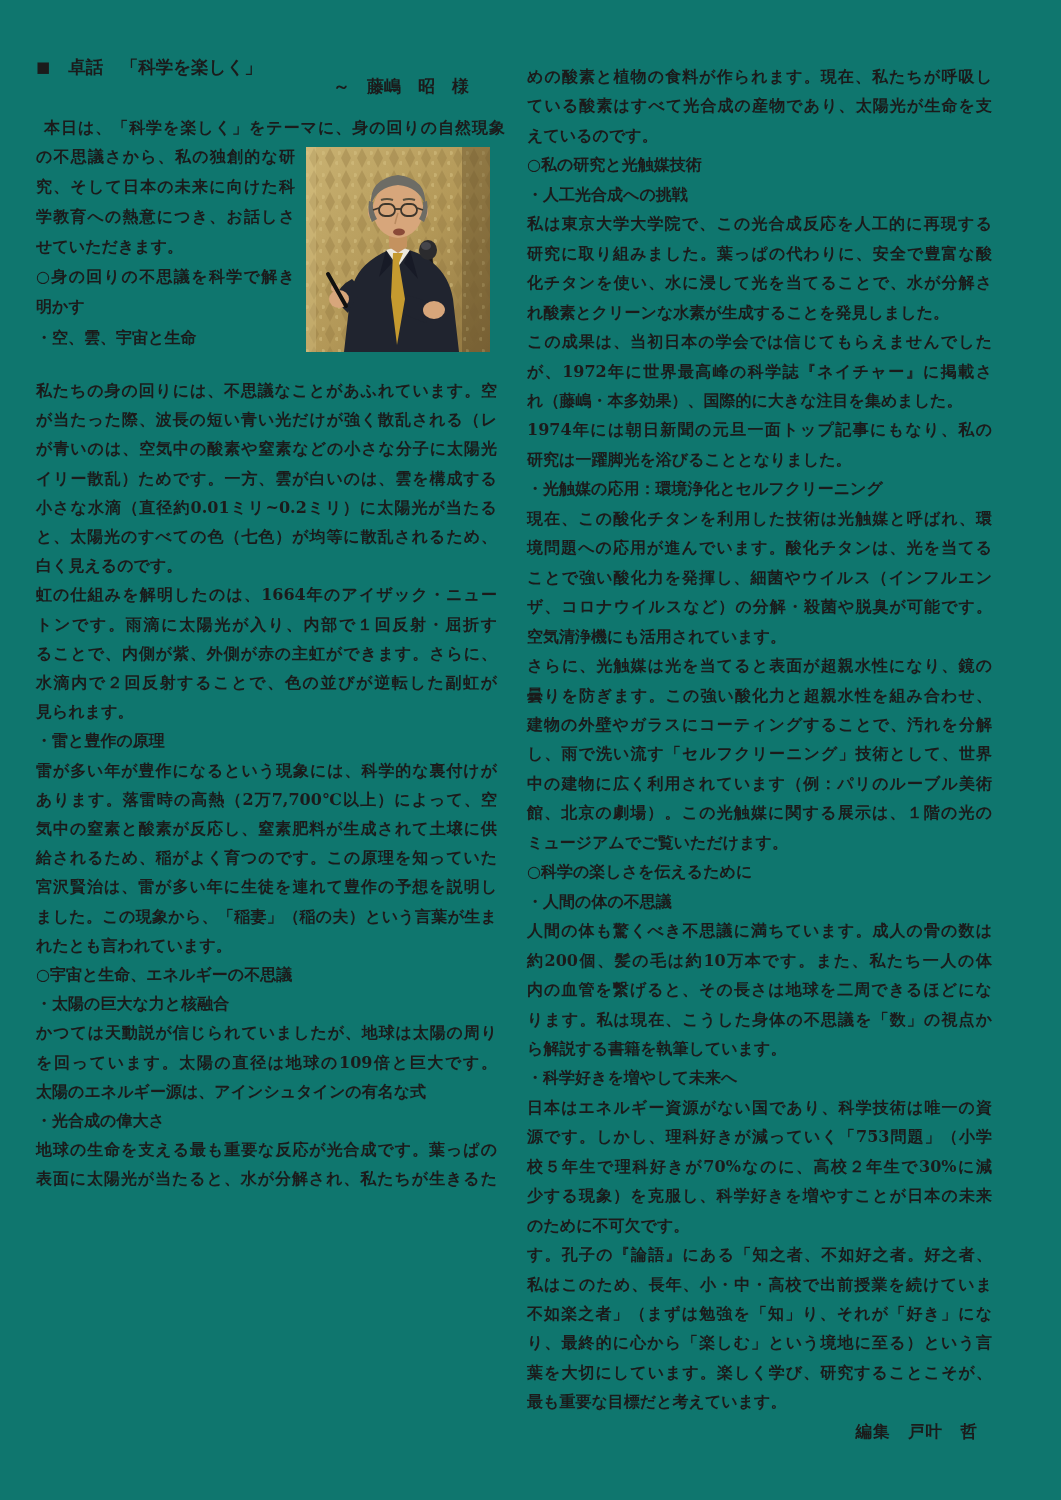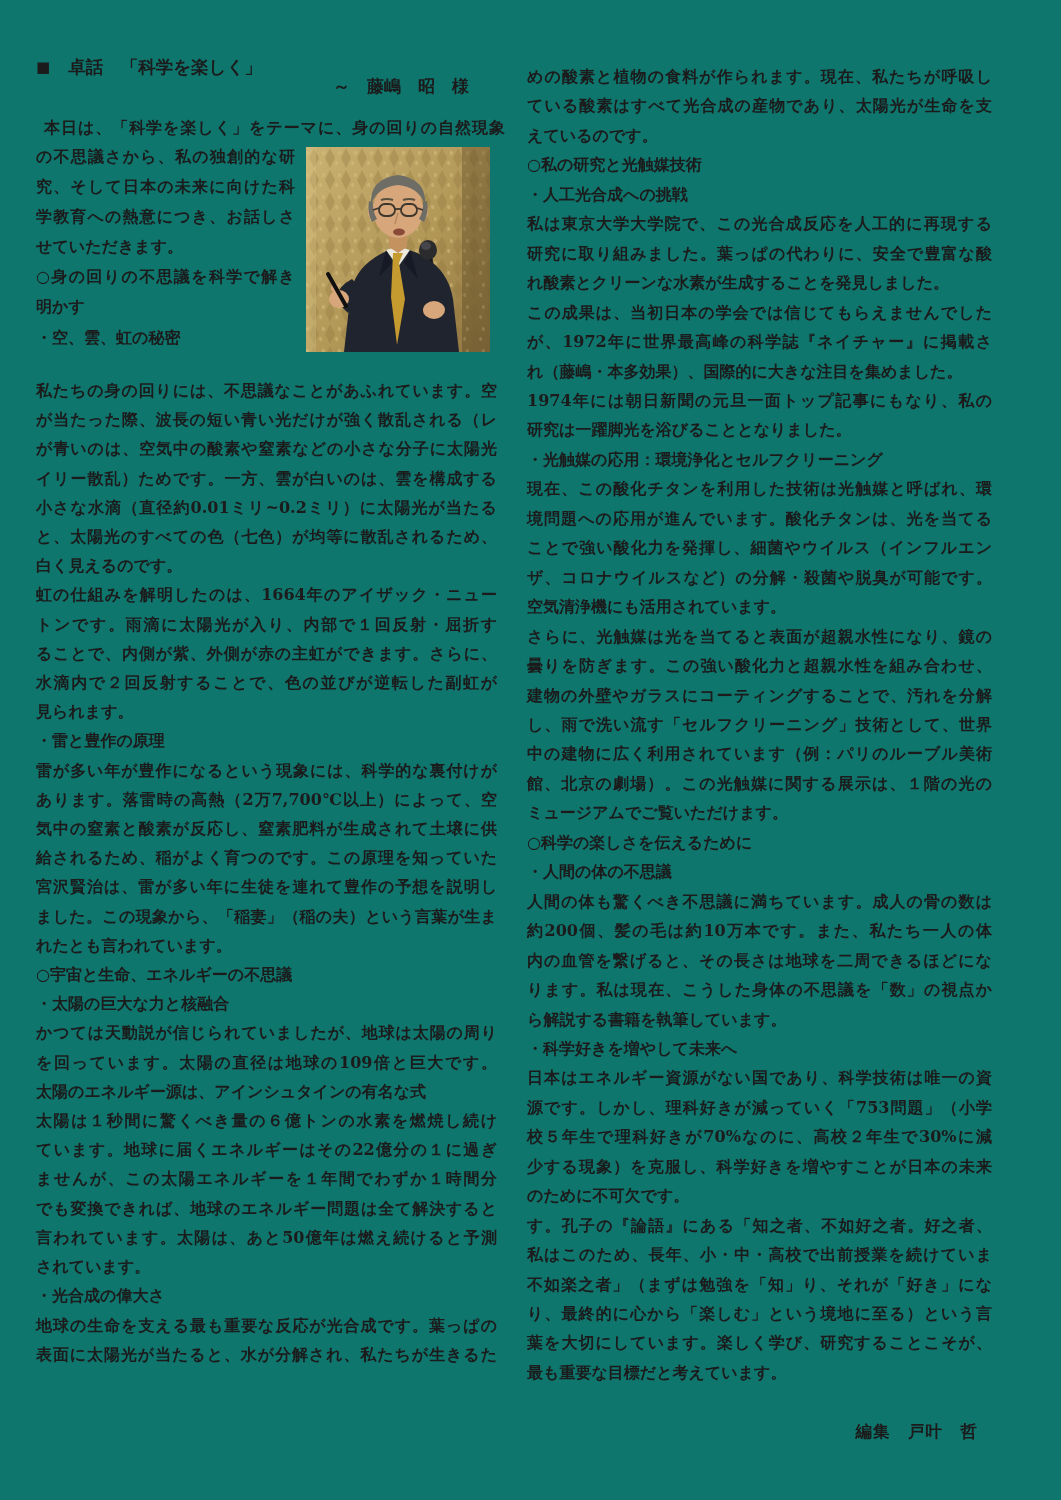--- a/index.html
+++ b/index.html
@@ -49,21 +49,21 @@
           <div class="line">の不思議さから、私の独創的な研</div>
           <div class="line">究、そして日本の未来に向けた科</div>
           <div class="line">学教育への熱意につき、お話しさ</div>
           <div class="line last">せていただきます。</div>
         </div>
         <div class="para">
           <div class="line">○身の回りの不思議を科学で解き</div>
           <div class="line last">明かす</div>
         </div>
         <div class="para">
-          <div class="line last">・空、雲、虹の秘密</div>
+          <div class="line last">・空、雲、宇宙と生命</div>
         </div>
       </div>
     <div class="body-left">
         <div class="para">
           <div class="line">私たちの身の回りには、不思議なことがあふれています。空</div>
           <div class="line">が当たった際、波長の短い青い光だけが強く散乱される（レ</div>
           <div class="line">が青いのは、空気中の酸素や窒素などの小さな分子に太陽光</div>
           <div class="line">イリー散乱）ためです。一方、雲が白いのは、雲を構成する</div>
           <div class="line">小さな水滴（直径約0.01ミリ~0.2ミリ）に太陽光が当たる</div>
           <div class="line">と、太陽光のすべての色（七色）が均等に散乱されるため、</div>
@@ -93,28 +93,20 @@
         </div>
         <div class="para">
           <div class="line last">・太陽の巨大な力と核融合</div>
         </div>
         <div class="para">
           <div class="line">かつては天動説が信じられていましたが、地球は太陽の周り</div>
           <div class="line">を回っています。太陽の直径は地球の109倍と巨大です。</div>
         </div>
         <div class="para">
           <div class="line last">太陽のエネルギー源は、アインシュタインの有名な式</div>
-        </div>
-        <div class="para">
-          <div class="line">太陽は１秒間に驚くべき量の６億トンの水素を燃焼し続け</div>
-          <div class="line">ています。地球に届くエネルギーはその22億分の１に過ぎ</div>
-          <div class="line">ませんが、この太陽エネルギーを１年間でわずか１時間分</div>
-          <div class="line">でも変換できれば、地球のエネルギー問題は全て解決すると</div>
-          <div class="line">言われています。太陽は、あと50億年は燃え続けると予測</div>
-          <div class="line last">されています。</div>
         </div>
         <div class="para">
           <div class="line last">・光合成の偉大さ</div>
         </div>
         <div class="para">
           <div class="line">地球の生命を支える最も重要な反応が光合成です。葉っぱの</div>
           <div class="line">表面に太陽光が当たると、水が分解され、私たちが生きるた</div>
         </div>
       </div>
   </div>
@@ -195,20 +187,21 @@
         </div>
         <div class="para">
           <div class="line last">○私の研究と光触媒技術</div>
         </div>
         <div class="para">
           <div class="line last">・人工光合成への挑戦</div>
         </div>
         <div class="para">
           <div class="line">私は東京大学大学院で、この光合成反応を人工的に再現する</div>
           <div class="line">研究に取り組みました。葉っぱの代わりに、安全で豊富な酸</div>
+          <div class="line">化チタンを使い、水に浸して光を当てることで、水が分解さ</div>
           <div class="line last">れ酸素とクリーンな水素が生成することを発見しました。</div>
         </div>
         <div class="para">
           <div class="line">この成果は、当初日本の学会では信じてもらえませんでした</div>
           <div class="line">が、1972年に世界最高峰の科学誌『ネイチャー』に掲載さ</div>
           <div class="line last">れ（藤嶋・本多効果）、国際的に大きな注目を集めました。</div>
         </div>
         <div class="para">
           <div class="line">1974年には朝日新聞の元旦一面トップ記事にもなり、私の</div>
           <div class="line last">研究は一躍脚光を浴びることとなりました。</div>

